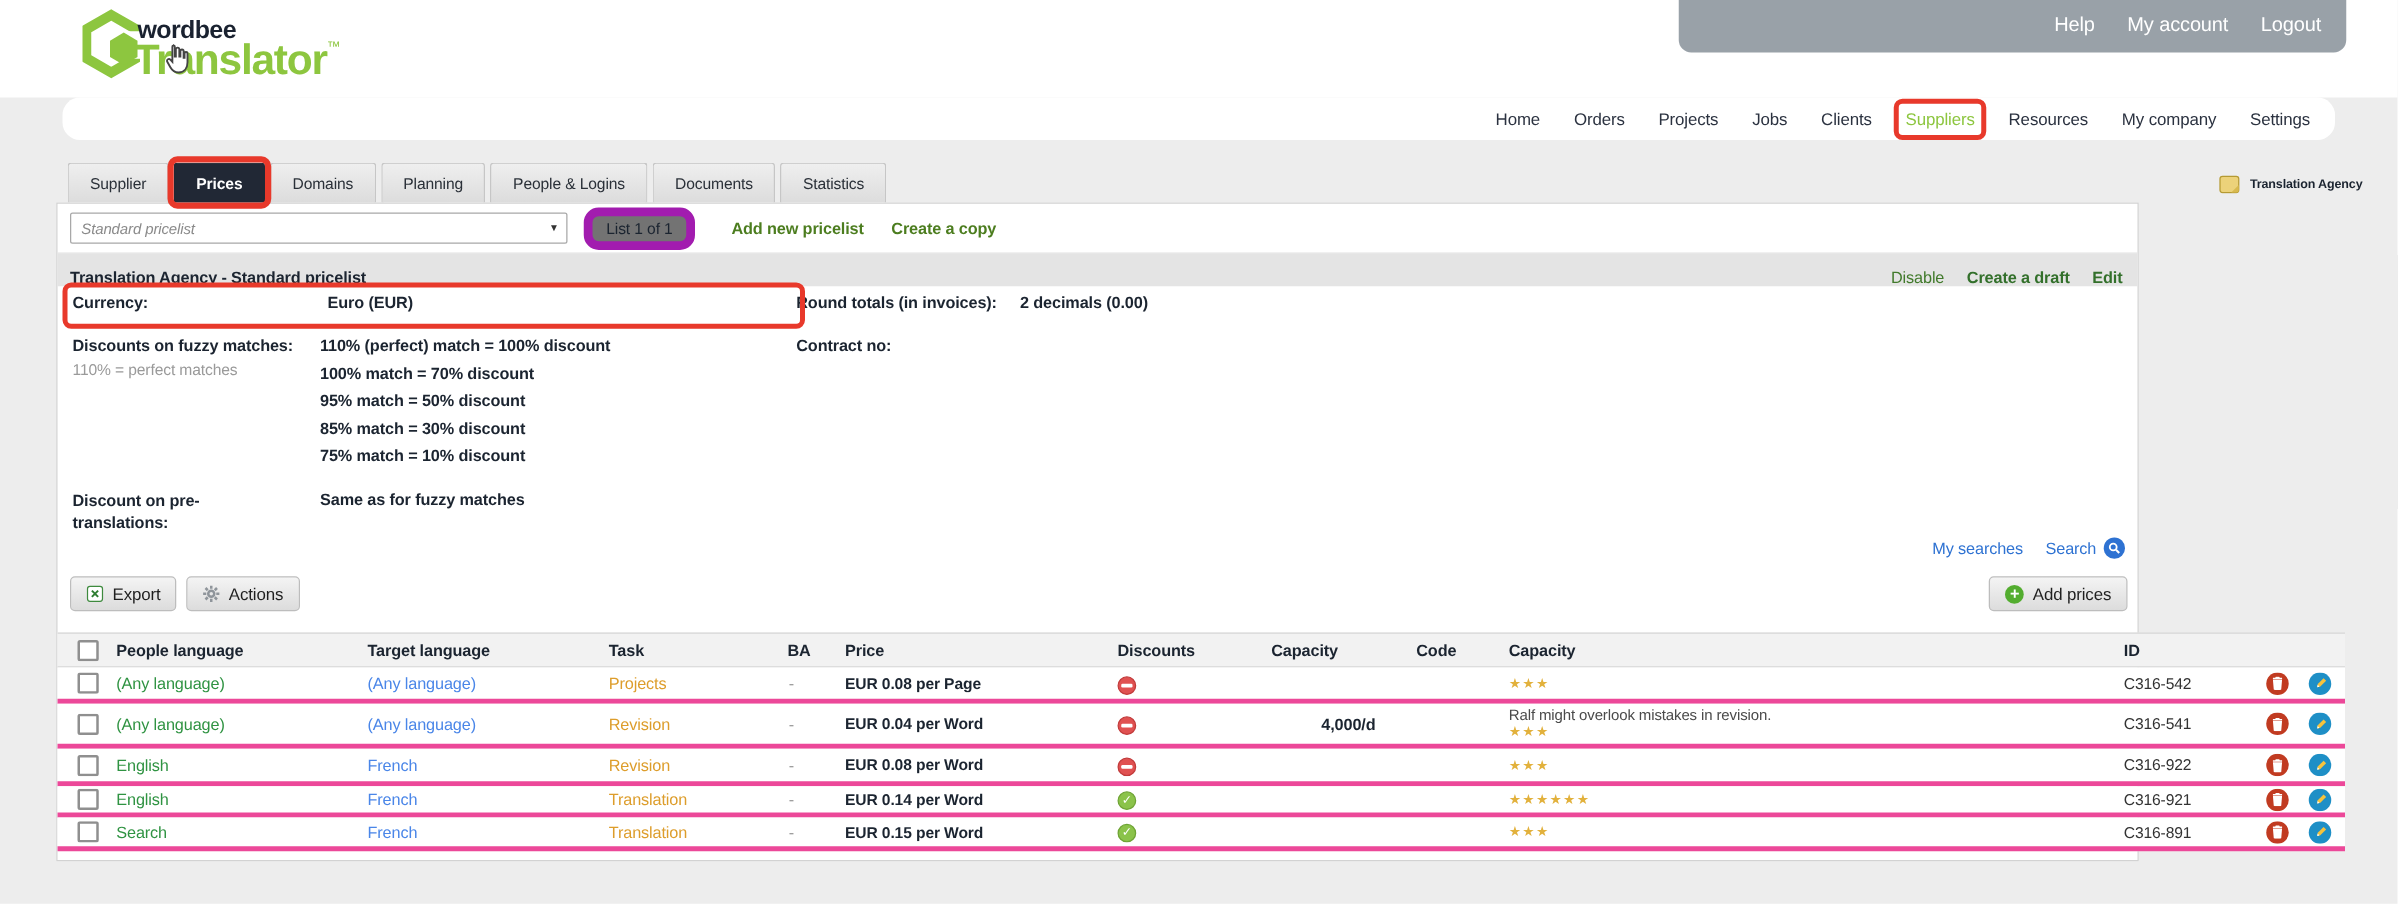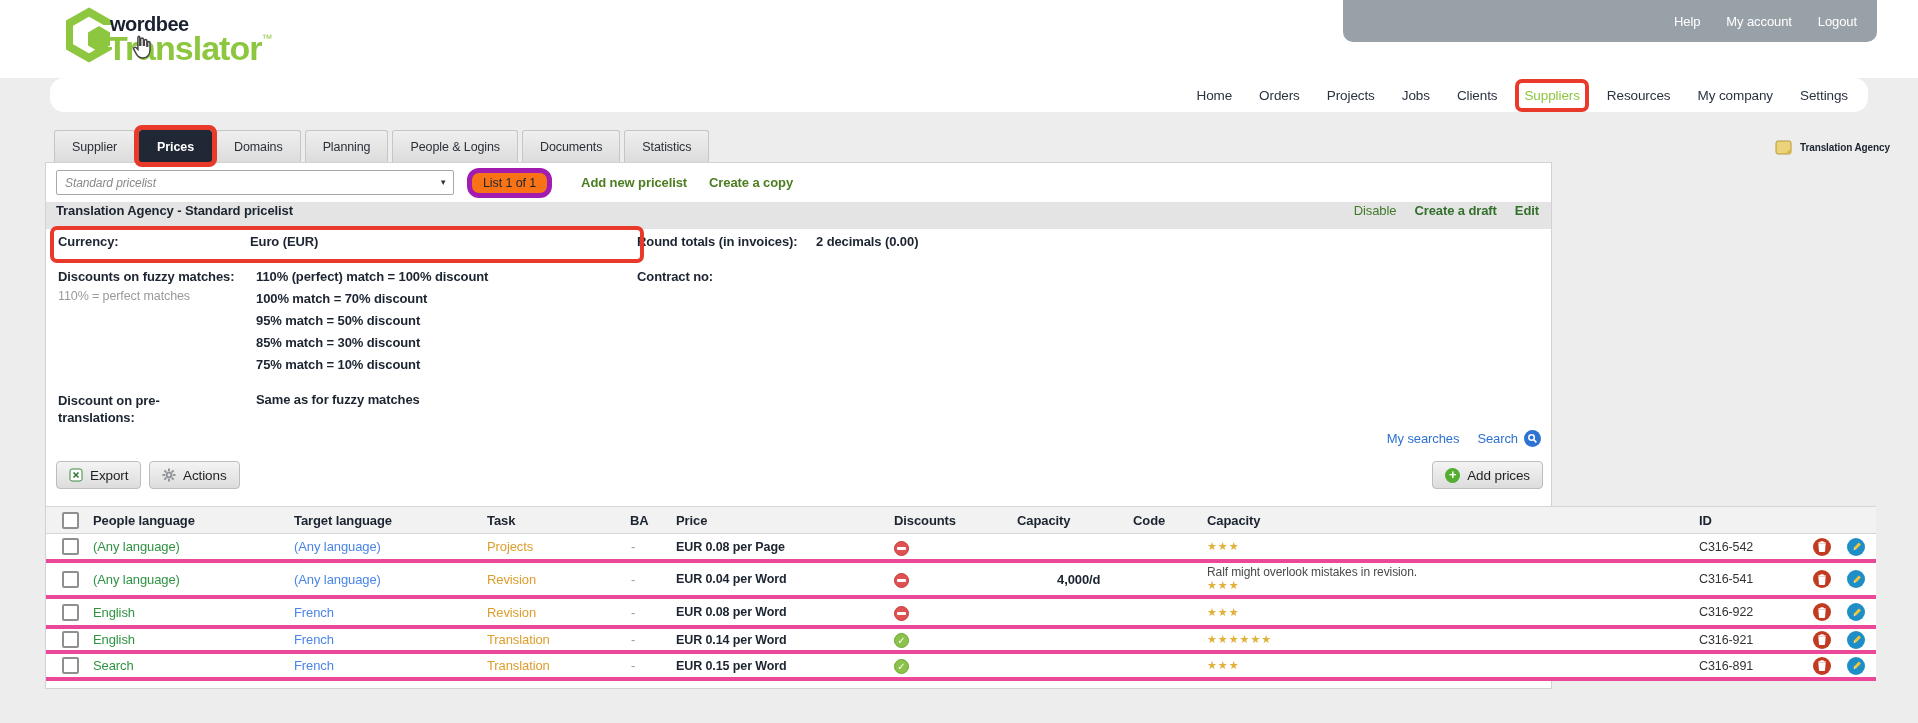--- a/index.html
+++ b/index.html
@@ -10,54 +10,54 @@
   .top-strip{position:absolute;left:0;top:0;width:1918px;height:78px;background:#fff}
   .logo{position:absolute;left:66px;top:7px;width:260px;height:66px}
   .logo-hex{position:absolute;left:0;top:0}
   .logo-top{position:absolute;left:44px;top:6px;font-size:20px;font-weight:700;color:#1a2230;letter-spacing:-0.5px}
   .logo-bottom{position:absolute;left:41px;top:22px;font-size:34px;font-weight:600;color:#8dc63f;letter-spacing:-1px}
   .logo-tm{font-size:11px;vertical-align:18px;font-weight:400}
   .cursor{position:absolute;left:128px;top:34px;z-index:9}
   .account-box{position:absolute;left:1343px;top:0;width:534px;height:42px;background:#99a1a8;
       border-radius:0 0 10px 10px;display:flex;align-items:center;justify-content:flex-end;
       gap:26px;padding-right:20px;box-sizing:border-box}
-  .account-link{color:#fff;font-size:13px;cursor:pointer}
+  .account-link{color:#fff;font-size:16px;cursor:pointer}
   
   .navbar{position:absolute;left:50px;top:78px;width:1818px;height:34px;background:#fff;border-radius:14px;
       display:flex;align-items:center;justify-content:flex-end;gap:27px;padding-right:20px;box-sizing:border-box;z-index:2}
   .nav-item{font-size:13.5px;color:#2b3240;position:relative;cursor:pointer;white-space:nowrap}
   .nav-active{color:#8dc63f}
   
   .ann{position:absolute;border:4px solid #e8392b;border-radius:7px;pointer-events:none;z-index:8}
   .ann-nav{left:-9px;right:-9px;top:-9px;bottom:-9px}
   .ann-tab{left:-6px;right:-6px;top:-6px;bottom:-5px;border-width:5px;border-radius:8px}
   .ann-currency{left:4px;top:-3px;width:586px;height:29px}
   
   .tabs{position:absolute;left:54px;top:130px;display:flex;gap:4px;z-index:3}
   .tab{height:32px;display:flex;align-items:center;padding:0 17px;background:linear-gradient(#efefef,#dcdcdc);
       border:1px solid #c6c6c6;border-bottom:none;border-radius:3px 3px 0 0;font-size:12.5px;color:#2a3038;
       position:relative;cursor:pointer;box-sizing:border-box;white-space:nowrap}
   .tab-active{background:#212835;color:#fff;font-weight:700;border-color:#212835}
   .context{position:absolute;right:28px;top:140px;display:flex;align-items:center;gap:8px;z-index:3}
   .context-label{font-size:10px;font-weight:700;color:#1b2430}
   
-  .panel{position:absolute;left:45px;top:162px;width:1507px;height:527px;background:#fff;
+  .panel{position:absolute;left:45px;top:162px;width:1666px;height:527px;background:#fff;
       border:1px solid #d2d2d2;box-sizing:border-box;z-index:2}
   .pricelist-bar{position:absolute;left:0;top:0;width:100%;height:40px;border-bottom:1px solid #e2e2e2;
       display:flex;align-items:center;box-sizing:border-box}
   .select{margin-left:10px;width:398px;height:25px;border:1px solid #a8a8a8;border-radius:2px;background:#fff;
       display:flex;align-items:center;justify-content:space-between;padding:0 6px 0 8px;box-sizing:border-box;cursor:pointer}
   .select-value{font-size:12px;font-style:italic;color:#8a8a8a}
   .select-caret{font-size:8px;color:#333}
-  .badge{margin-left:13px;border:5px solid #a21caf;background:#f97316;border-radius:12px;padding:3px 11px;
+  .badge{margin-left:13px;border:7px solid #a21caf;background:#737373;border-radius:12px;padding:3px 11px;
       font-size:12.5px;color:#1b2430}
   .green-link{color:#4c7d1f;font-size:13px;font-weight:600;cursor:pointer;white-space:nowrap}
   .pl-add{margin-left:29px}.pl-copy{margin-left:22px}
   .section-bar{position:absolute;left:0;top:40px;width:100%;height:26px;background:#e4e4e4;display:flex;
-      align-items:flex-start;box-sizing:border-box;padding:0 12px 0 10px}
+      align-items:flex-end;box-sizing:border-box;padding:0 12px 0 10px}
   .section-title{font-size:13px;font-weight:700}
   .section-actions{margin-left:auto;display:flex;gap:18px}
   .sec-link{color:#417a2b;font-size:13px;cursor:pointer}
   .sec-bold{font-weight:700;color:#33702b}
   
   .details{position:absolute;left:0;top:66px;width:100%;height:276px}
   .d-label{position:absolute;font-size:13px;font-weight:700;color:#1b2430}
   .d-value{position:absolute;font-size:13px;font-weight:600;color:#1b2430}
   .d-note{position:absolute;font-size:12.5px;color:#9a9a9a}
   .fuzzy-lines div{height:22px;font-size:13px;font-weight:600}
@@ -175,21 +175,21 @@
     <span class="section-actions">
         <span class="sec-link">Disable</span>
         <span class="sec-link sec-bold">Create a draft</span>
         <span class="sec-link sec-bold">Edit</span>
       </span>
   </div>
 
   <div class="details">
     <span class="ann ann-currency"></span>
     <span class="d-label" style="left:12px;top:5px">Currency:</span>
-    <span class="d-value" style="left:204px;top:5px">Euro (EUR)</span>
+    <span class="d-value" style="left:216px;top:5px">Euro (EUR)</span>
     <span class="d-label" style="left:591px;top:5px">Round totals (in invoices):</span>
     <span class="d-value" style="left:770px;top:5px">2 decimals (0.00)</span>
 
     <span class="d-label" style="left:12px;top:40px">Discounts on fuzzy matches:</span>
     <span class="d-note" style="left:12px;top:60px">110% = perfect matches</span>
     <div class="fuzzy-lines" style="position:absolute;left:210px;top:40px">
         <div>110% (perfect) match = 100% discount</div>
         <div>100% match = 70% discount</div>
         <div>95% match = 50% discount</div>
         <div>85% match = 30% discount</div>

